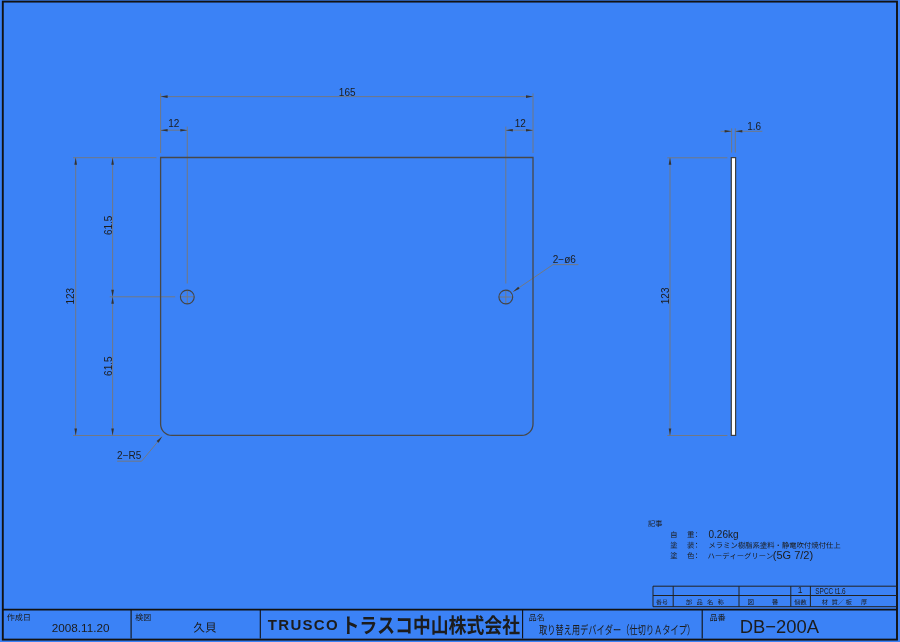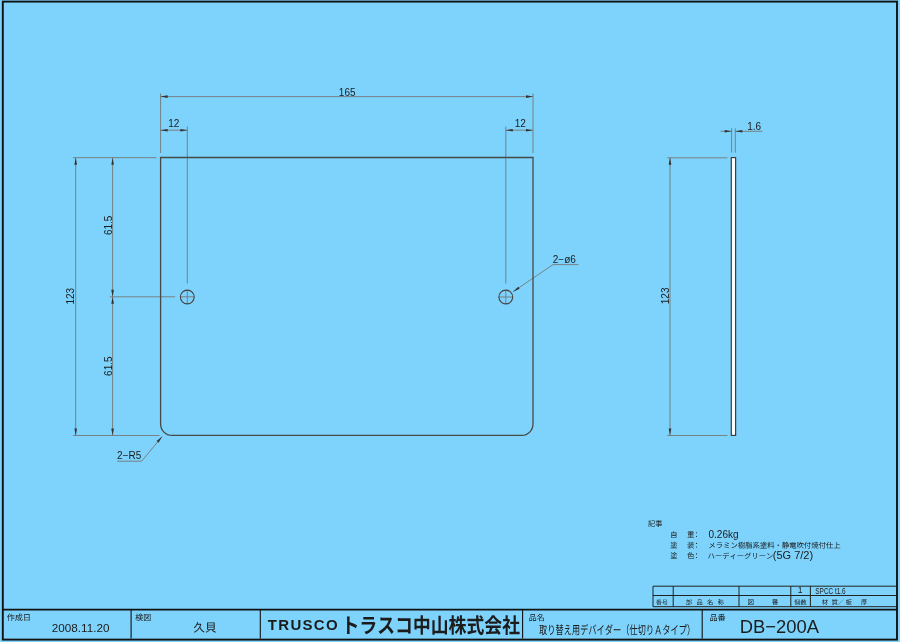--- a/index.html
+++ b/index.html
@@ -1,15 +1,15 @@
 <!DOCTYPE html>
 <html><head><meta charset="utf-8">
 <style>
 html,body{margin:0;padding:0;background:#fff;}
-#page{position:relative;width:900px;height:642px;background:#7dd3fc;overflow:hidden;}
+#page{position:relative;width:900px;height:642px;background:#3b82f6;overflow:hidden;}
 svg{position:absolute;left:0;top:0;}
 text{font-family:"Liberation Sans",sans-serif;fill:#1c1c1c;}
 </style></head>
 <body>
 <div id="page">
 <svg width="900" height="642" viewBox="0 0 900 642">
 
 <rect x="2.8" y="1.6" width="894.2" height="638" fill="none" stroke="#121212" stroke-width="1.9"></rect>
 
 <g stroke="#777" stroke-width="0.9" fill="none">

